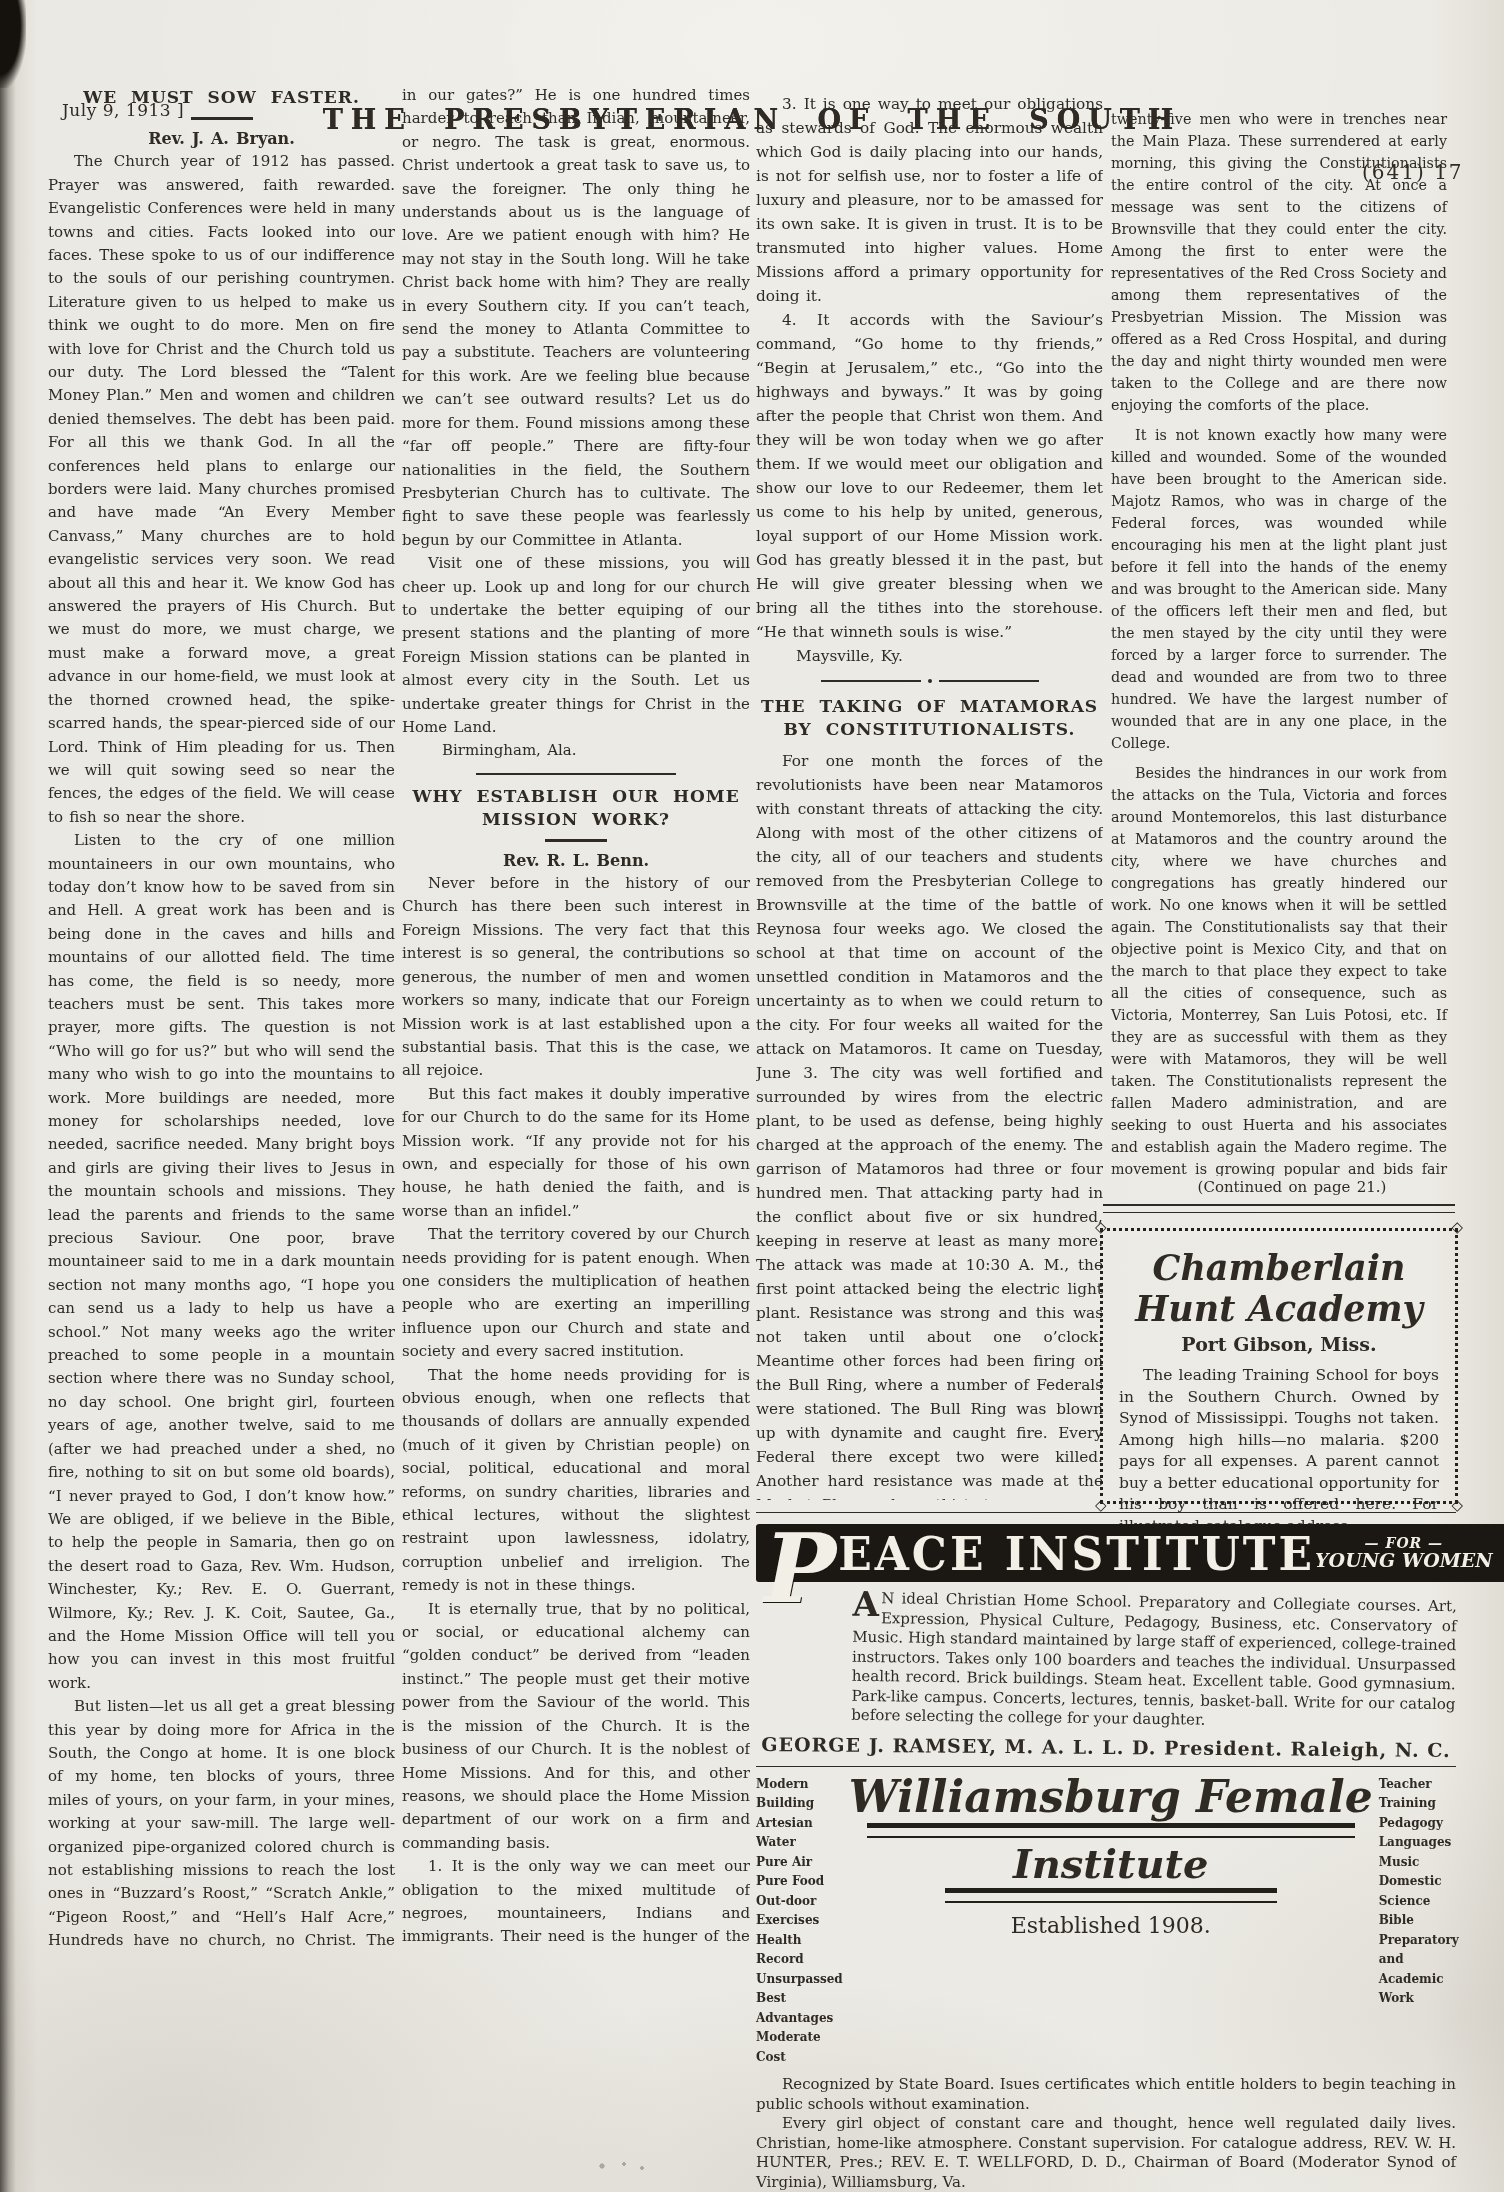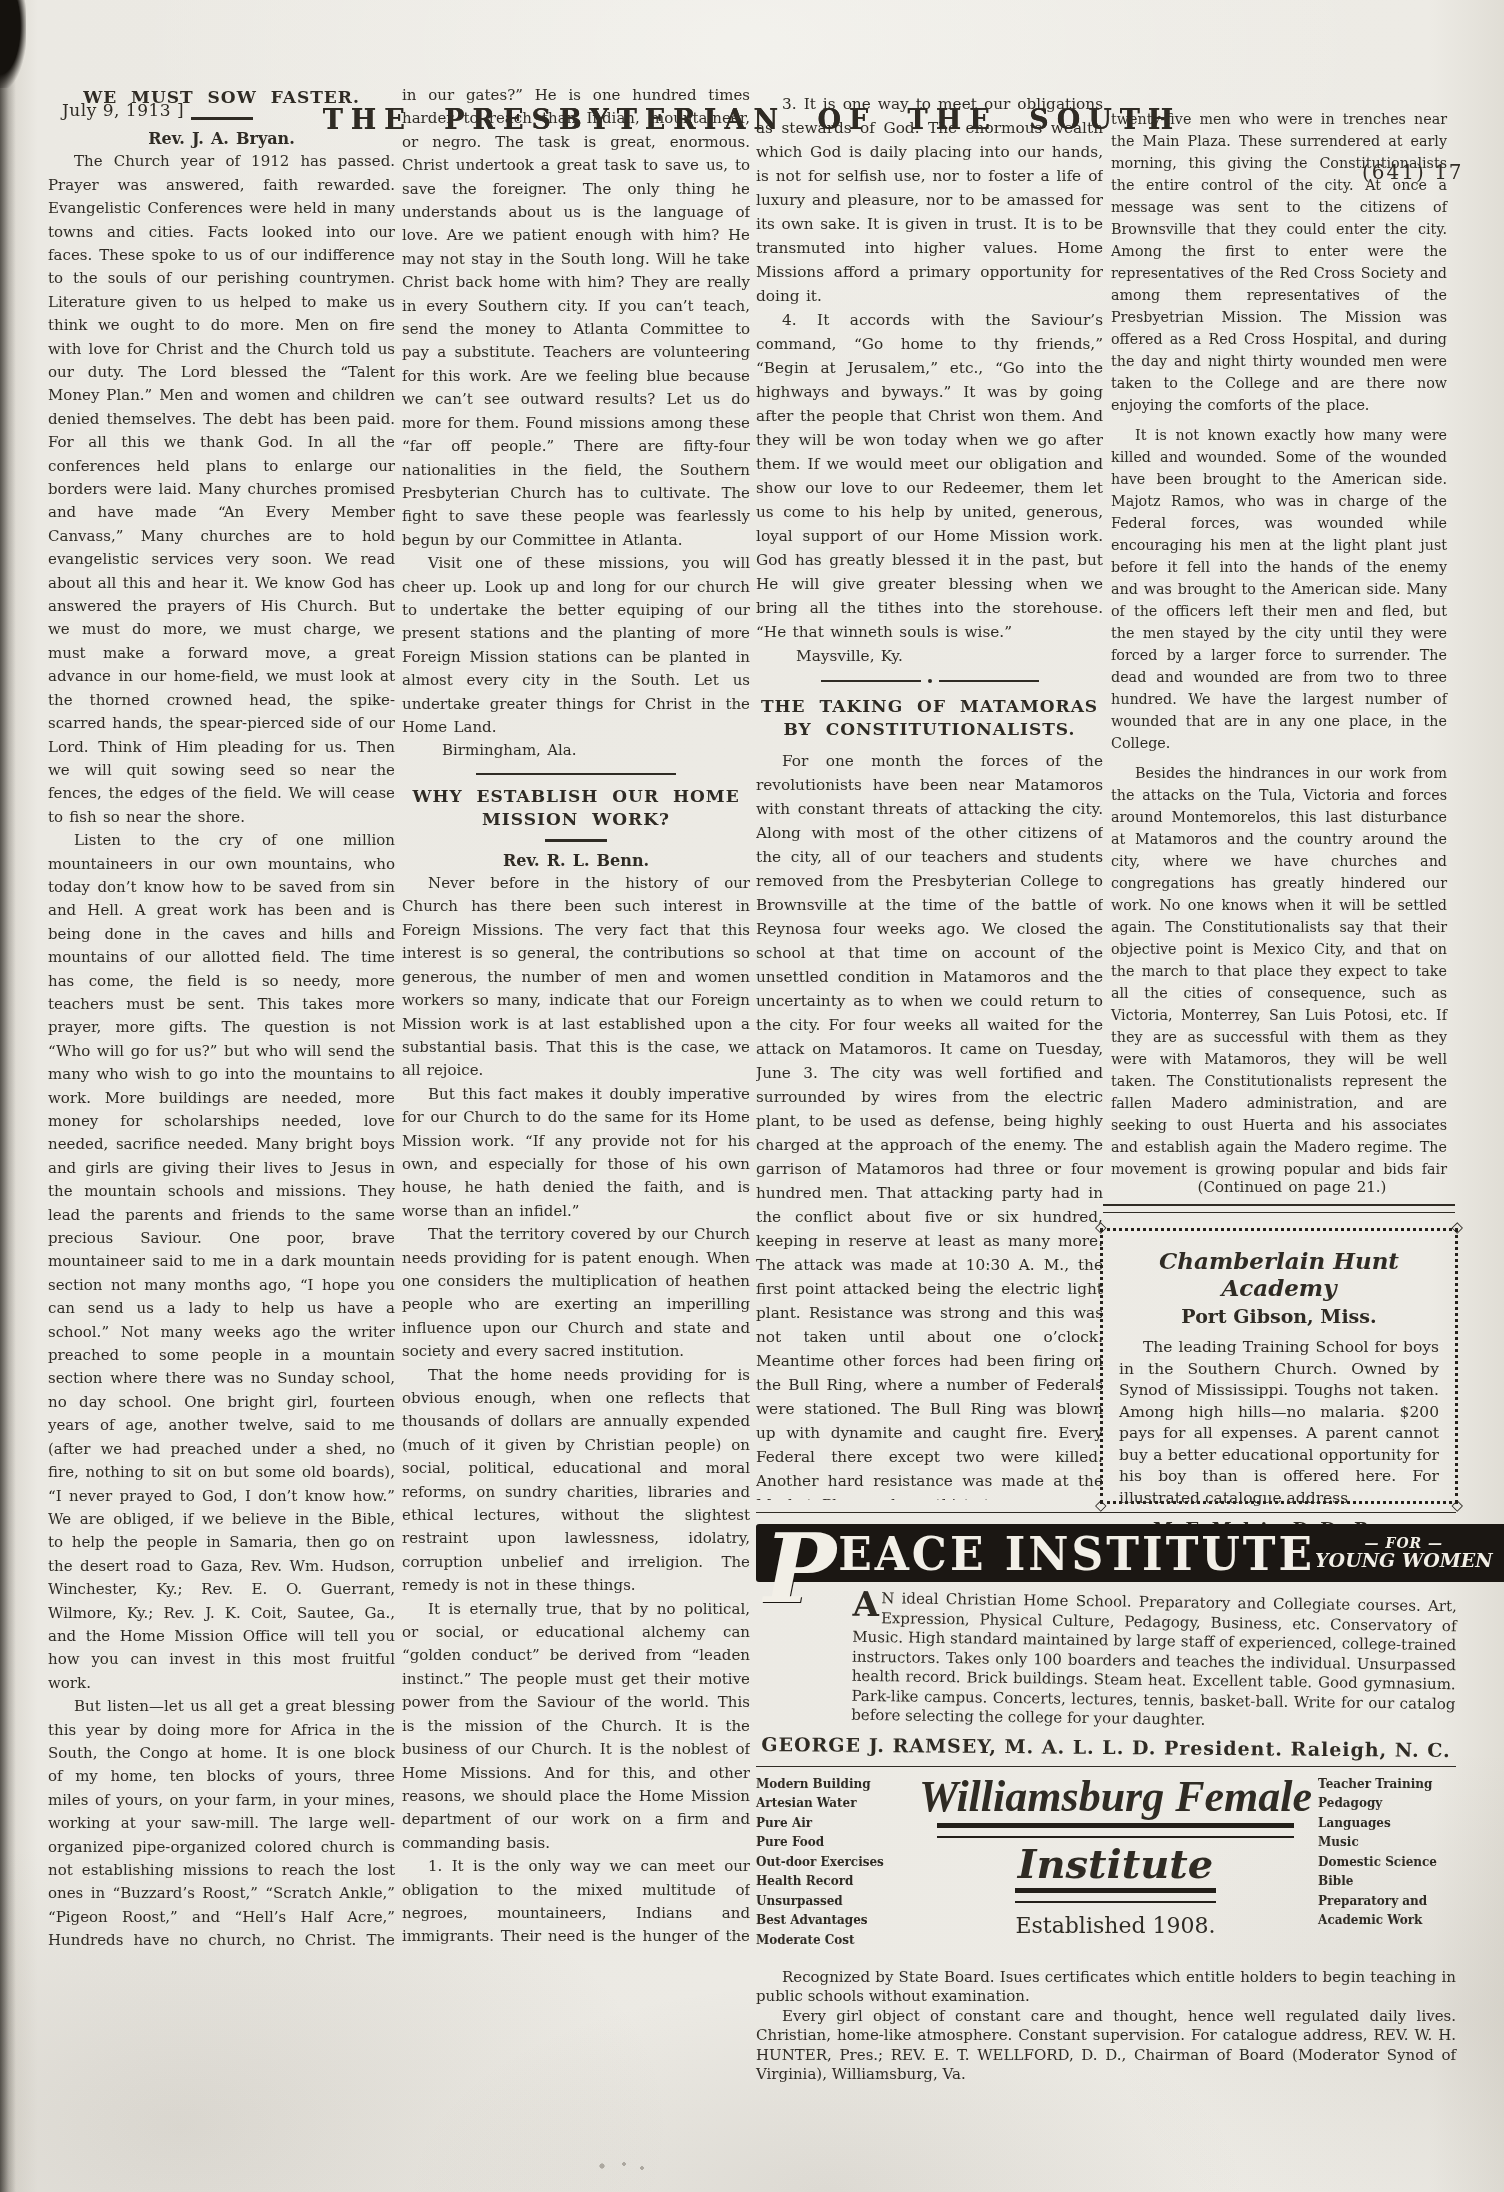--- a/index.html
+++ b/index.html
@@ -49,21 +49,21 @@
   .dash-rule i{display:block;border-top:2px solid #2f2b24;width:100px;}
   .dash-rule b{display:block;width:4px;height:4px;background:#2f2b24;border-radius:50%;}
   .continued{text-align:center;font-size:15px;margin-top:4px;text-indent:0;}
   .dbl-rule{height:6px;border-top:2px solid #2f2b24;border-bottom:1.5px solid #2f2b24;margin-top:6px;}
   
   .cham{position:absolute;left:1100px;top:1228px;width:358px;height:276px;box-sizing:border-box;
     border:3px dotted #25211b;padding:14px 16px 10px;text-align:justify;}
   .cham .corner{position:absolute;font-size:15px;line-height:10px;color:#25211b;font-family:"DejaVu Sans",sans-serif;}
   .cham .tl{left:-8px;top:-9px;} .cham .tr{right:-8px;top:-9px;}
   .cham .bl{left:-8px;bottom:-9px;} .cham .br{right:-8px;bottom:-9px;}
-  .cham-title{font-size:23px;font-weight:bold;font-style:italic;text-align:center;margin:2px 0 4px;text-indent:0;}
+  .cham-title{font-size:35px;font-weight:bold;font-style:italic;text-align:center;margin:2px 0 4px;text-indent:0;}
   .cham-sub{font-size:19px;font-weight:bold;text-align:center;margin:0 0 10px;text-indent:0;}
   .cham-body{font-size:15.5px;line-height:21.5px;margin:0;text-indent:24px;}
   .cham-sig{font-size:18px;font-weight:bold;text-align:center;margin-top:10px;text-indent:0;}
   
   .adsblock{position:absolute;left:756px;top:1512px;width:700px;}
   .thin-rule{border:0;border-top:1.5px solid #2f2b24;margin:0 0 8px;}
   
   .peace-banner{display:flex;align-items:center;height:64px;}
   .peace-bar{background:#1b1713;color:#f2efe7;flex:1;height:58px;display:flex;align-items:center;
     padding:0 14px 0 8px;border-radius:3px;}
@@ -74,21 +74,21 @@
   .peace-for .l1{font-size:14px;letter-spacing:1px;}
   .peace-for .l2{font-size:19px;white-space:nowrap;}
   .peace-body{font-size:15px;line-height:19.5px;margin:8px 0 0 96px;text-align:justify;transform:rotate(.8deg);}
   .peace-init{float:left;font-size:34px;font-weight:bold;line-height:.9;margin-right:2px;}
   .peace-sig{font-size:19px;font-weight:bold;text-align:center;margin:6px 0 8px;letter-spacing:1px;transform:rotate(.5deg);}
   
   .wb{display:flex;margin-top:6px;}
   .wb-list{width:182px;font-size:12px;font-weight:bold;line-height:19.5px;}
   .wb-list.right{width:160px;}
   .wb-center{flex:1;text-align:center;padding:0 6px;}
-  .wb-t1{font-size:44px;font-weight:bold;font-style:italic;line-height:1;margin:0;white-space:nowrap;font-family:Liberation Serif, serif;}
+  .wb-t1{font-size:44px;font-weight:bold;font-style:italic;line-height:1;margin:0;white-space:nowrap;}
   .wb-t2{font-size:40px;font-weight:bold;font-style:italic;line-height:1;margin:6px 0 0;}
   .wb-rule{height:8px;border-top:5px solid #231f19;border-bottom:2px solid #231f19;margin:4px 18px 0;}
   .wb-rule.narrow{margin:4px 96px 0;}
   .wb-est{font-size:22px;margin-top:10px;}
   .wb-text{font-size:15px;line-height:19.5px;text-align:justify;margin-top:8px;}
   .wb-text p{margin:0;text-indent:26px;}
 </style>
 </head>
 <body>
 

